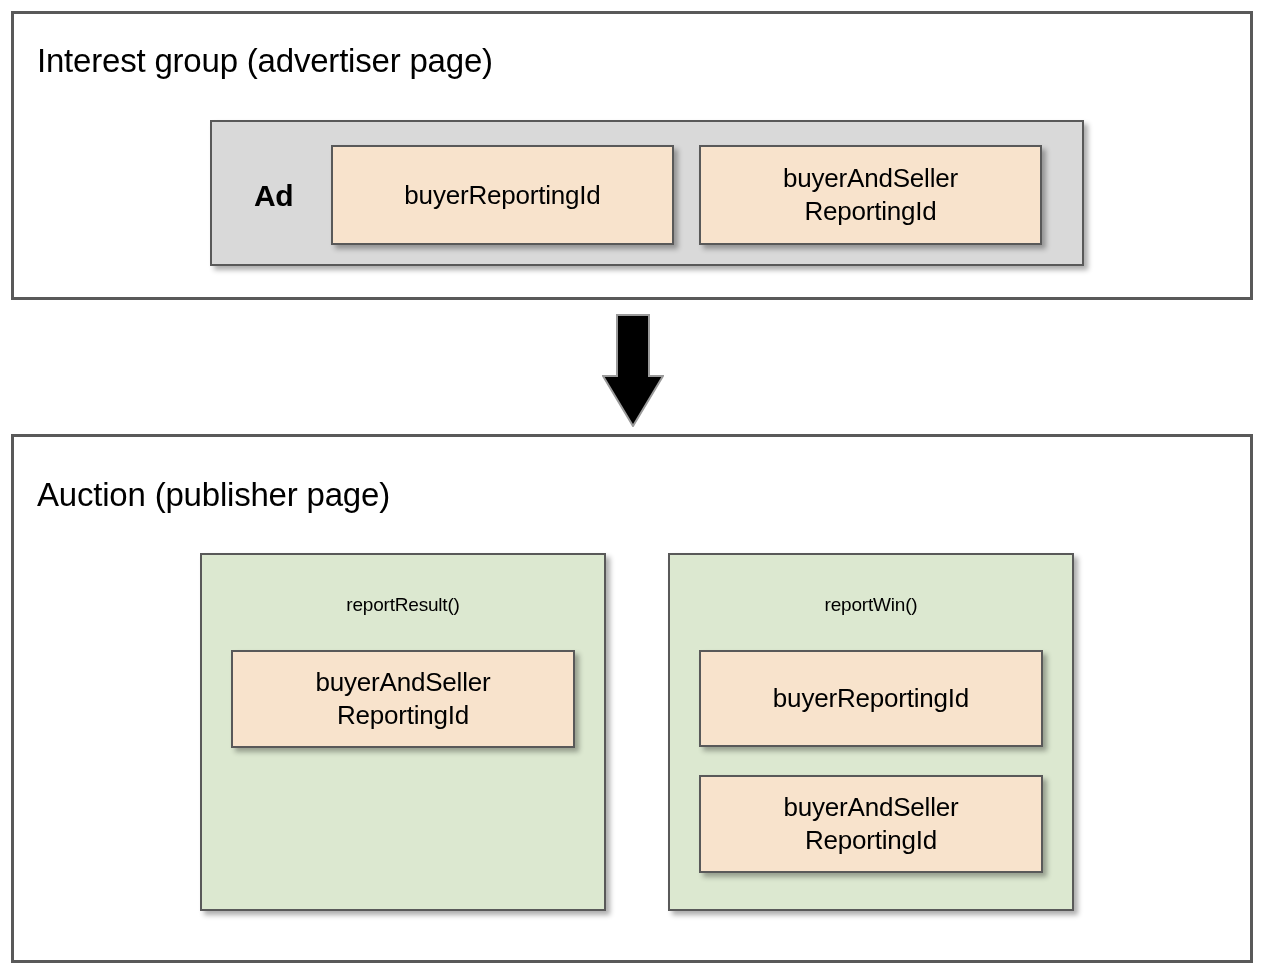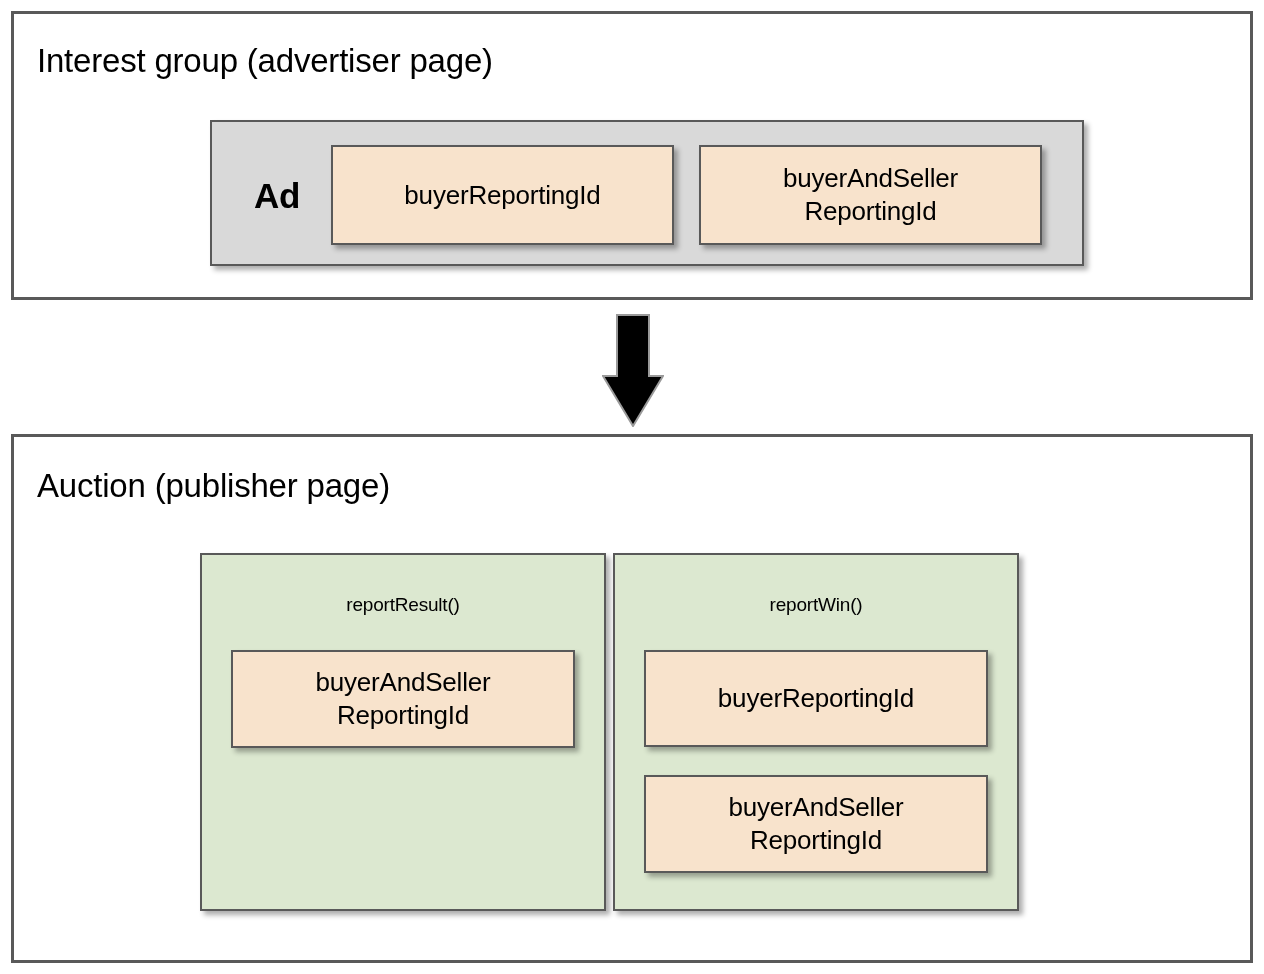--- a/index.html
+++ b/index.html
@@ -46,21 +46,21 @@
   .panel-title {
     position: absolute;
     left: 23px;
     font-size: 33px;
     line-height: 40px;
     letter-spacing: -0.2px;
     color: #000000;
     white-space: nowrap;
   }
   #panel-interest-group .panel-title { top: 27px; }
-  #panel-auction .panel-title { top: 29px; }
+  #panel-auction .panel-title { top: 38px; }
 
   
   .card-shadow {
     box-shadow: 4px 4px 5px rgba(0,0,0,0.32);
   }
 
   
   #ad-container {
     position: absolute;
     left: 196px;
@@ -68,21 +68,21 @@
     width: 874px;
     height: 146px;
     background: #d9d9d9;
     border: 2px solid #595959;
     box-sizing: border-box;
   }
   #ad-label {
     position: absolute;
     left: 42px;
     top: 58px;
-    font-size: 35px;
+    font-size: 30px;
     font-weight: bold;
     line-height: 32px;
     letter-spacing: -0.3px;
   }
 
   
   .chip {
     position: absolute;
     background: #f8e3cc;
     border: 2px solid #595959;
@@ -123,21 +123,21 @@
   
   .func-box {
     position: absolute;
     background: #dce8d0;
     border: 2px solid #595959;
     box-sizing: border-box;
     top: 553px;
     height: 358px;
   }
   #func-box-report-result { left: 200px; width: 406px; }
-  #func-box-report-win    { left: 613px; width: 406px; padding-left: 40px; }
+  #func-box-report-win    { left: 668px; width: 406px; padding-left: 40px; }
 
   .func-title {
     position: absolute;
     top: 32px;
     left: 0;
     width: 100%;
     text-align: center;
     font-size: 19px;
     line-height: 36px;
     letter-spacing: -0.2px;

